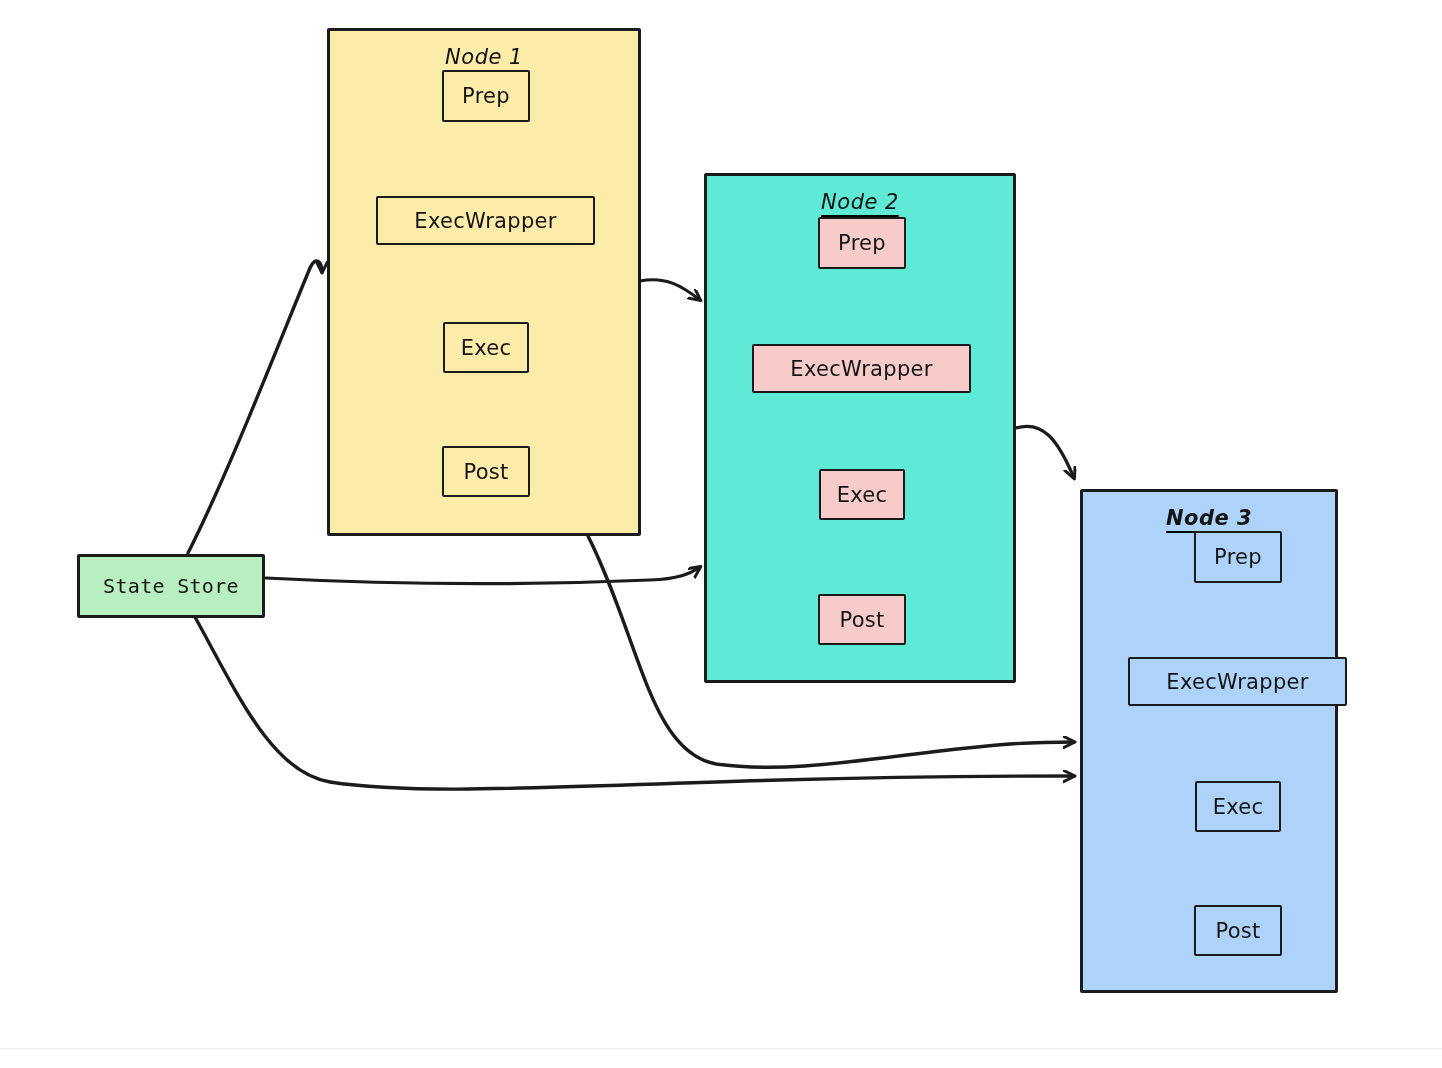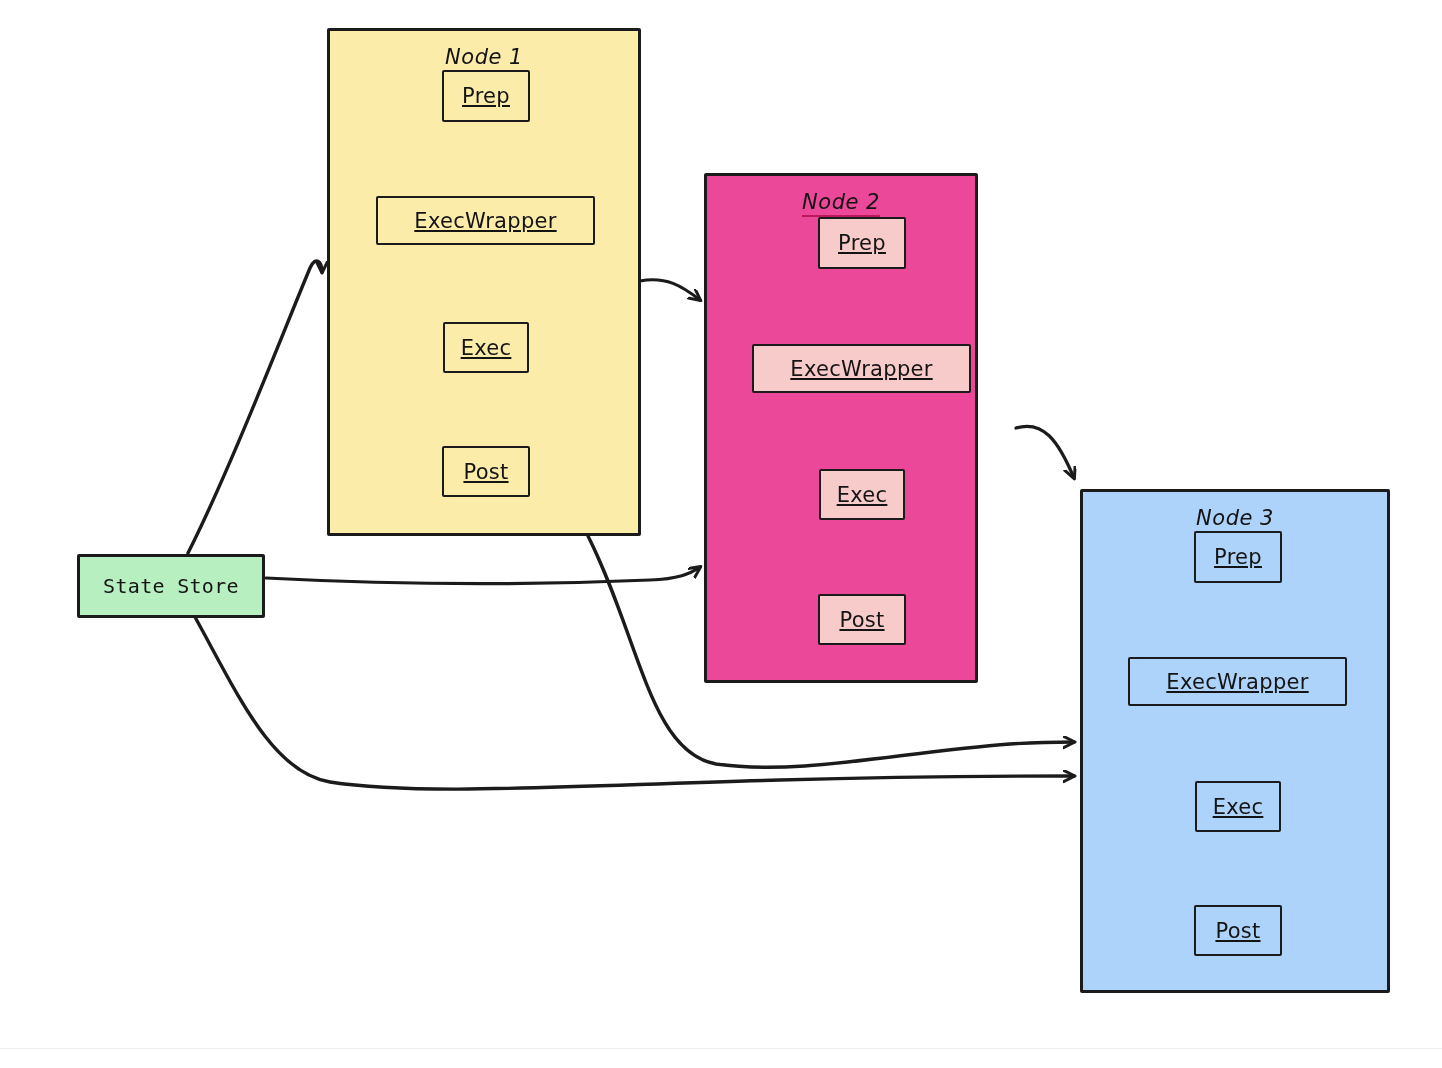--- a/index.html
+++ b/index.html
@@ -37,37 +37,36 @@
     right: 0;
     text-align: center;
     font-family: "DejaVu Sans", sans-serif;
     font-size: 21px;
     color: #141414;
     font-style: italic;
     letter-spacing: 0.5px;
     white-space: nowrap;
   }
   .node-title span.underlined {
-    border-bottom: 2px solid #be185d;
+    border-bottom: 2px solid #000000;
     padding-bottom: 1px;
   }
   .step-box {
     position: absolute;
     box-sizing: border-box;
     border: 2.5px solid #1b1b1b;
     border-radius: 2px;
     display: flex;
     align-items: center;
     justify-content: center;
     font-family: "DejaVu Sans", sans-serif;
     font-size: 21px;
     color: #141414;
     letter-spacing: 0.3px;
     white-space: nowrap;
-    text-decoration: underline;
   }
   .store-box {
     position: absolute;
     box-sizing: border-box;
     border: 3px solid #1b1b1b;
     border-radius: 2px;
     display: flex;
     align-items: center;
     justify-content: center;
     font-family: "DejaVu Sans Mono", monospace;
@@ -141,39 +140,39 @@
   <div class="step-box" style="left:376px; top:196px; width:219px; height:49px; background:#fcecaa;">
     <span>ExecWrapper</span>
   </div>
   <div class="step-box" style="left:443px; top:322px; width:86px; height:51px; background:#fcecaa;">
     <span>Exec</span>
   </div>
   <div class="step-box" style="left:442px; top:446px; width:88px; height:51px; background:#fcecaa;">
     <span>Post</span>
   </div>
 
-  <div class="node-group" style="left:704px; top:173px; width:274px; height:510px; background:#ec4899;">
+  <div class="node-group" style="left:704px; top:173px; width:312px; height:510px; background:#5eead4;">
     <div class="node-title" style="top:14px;">
       <span class="underlined">Node 2</span>
     </div>
   </div>
   <div class="step-box" style="left:818px; top:217px; width:88px; height:52px; background:#f8cbcb;">
     <span>Prep</span>
   </div>
   <div class="step-box" style="left:752px; top:344px; width:219px; height:49px; background:#f8cbcb;">
     <span>ExecWrapper</span>
   </div>
   <div class="step-box" style="left:819px; top:469px; width:86px; height:51px; background:#f8cbcb;">
     <span>Exec</span>
   </div>
   <div class="step-box" style="left:818px; top:594px; width:88px; height:51px; background:#f8cbcb;">
     <span>Post</span>
   </div>
 
-  <div class="node-group" style="left:1080px; top:489px; width:310px; height:504px; background:#aed3fa;">
+  <div class="node-group" style="left:1080px; top:489px; width:258px; height:504px; background:#aed3fa;font-weight:bold;">
     <div class="node-title" style="top:14px;">
       <span class="underlined">Node 3</span>
     </div>
   </div>
   <div class="step-box" style="left:1194px; top:531px; width:88px; height:52px; background:#aed3fa;">
     <span>Prep</span>
   </div>
   <div class="step-box" style="left:1128px; top:657px; width:219px; height:49px; background:#aed3fa;">
     <span>ExecWrapper</span>
   </div>

